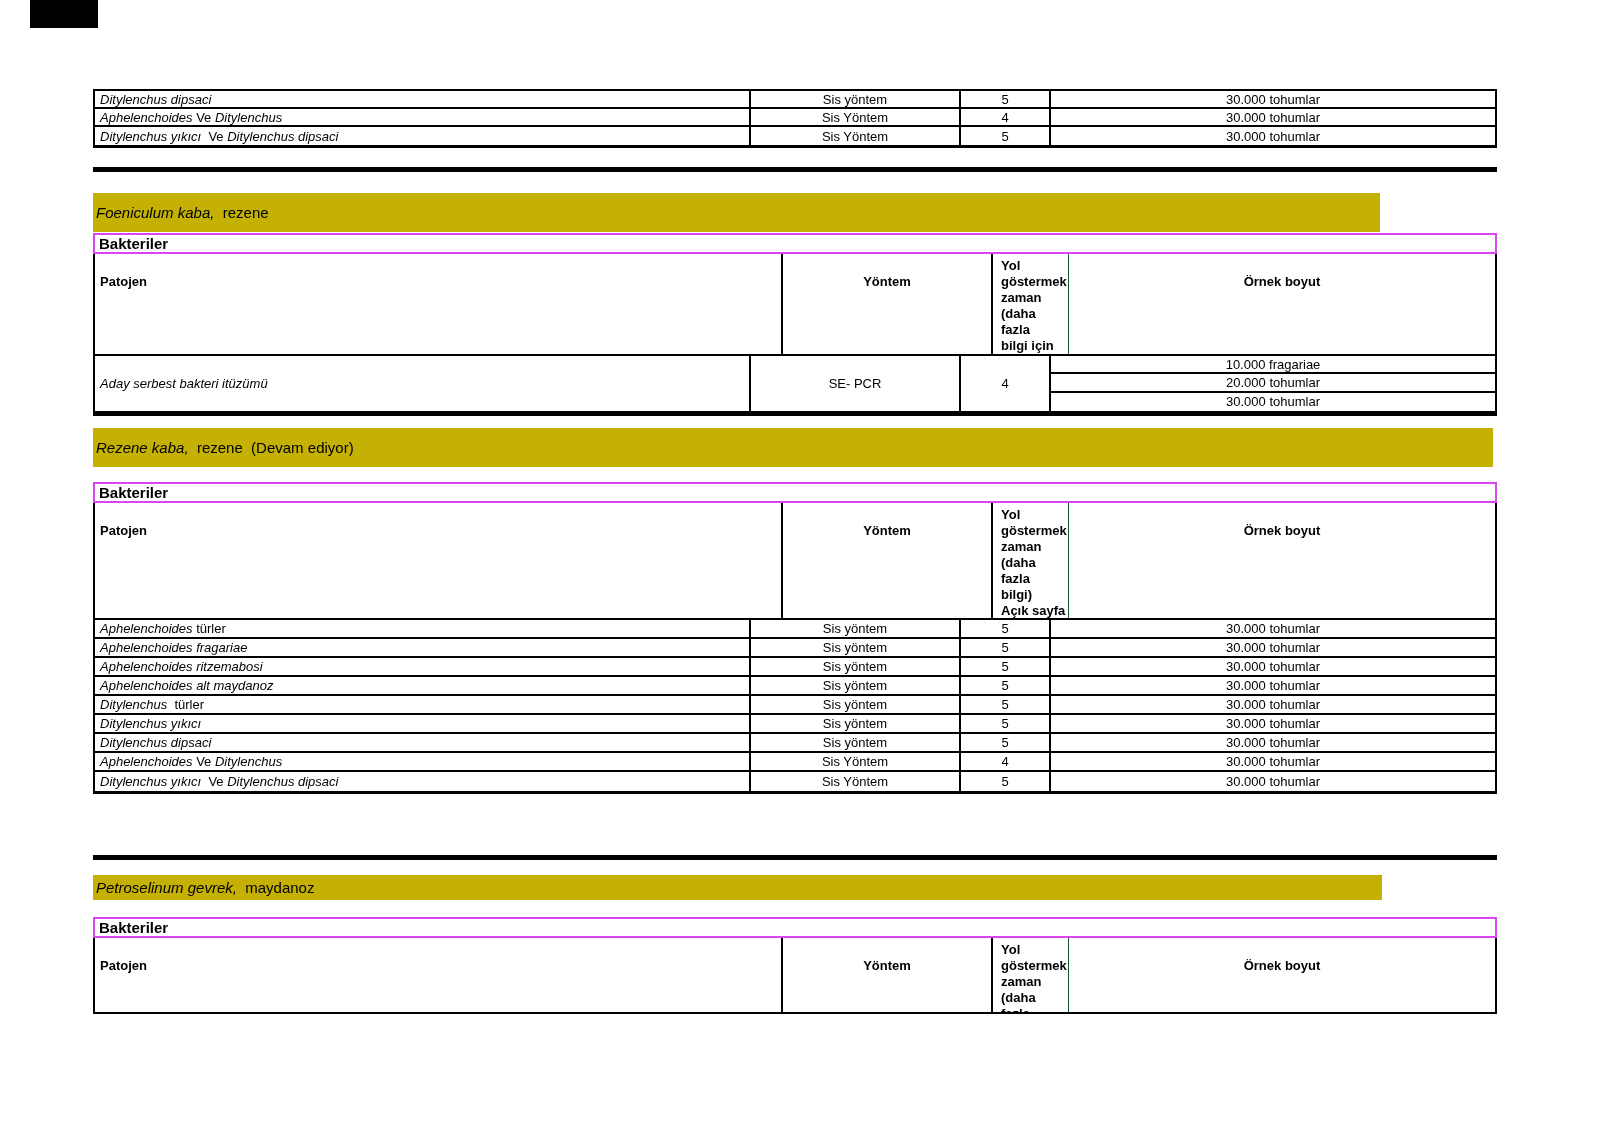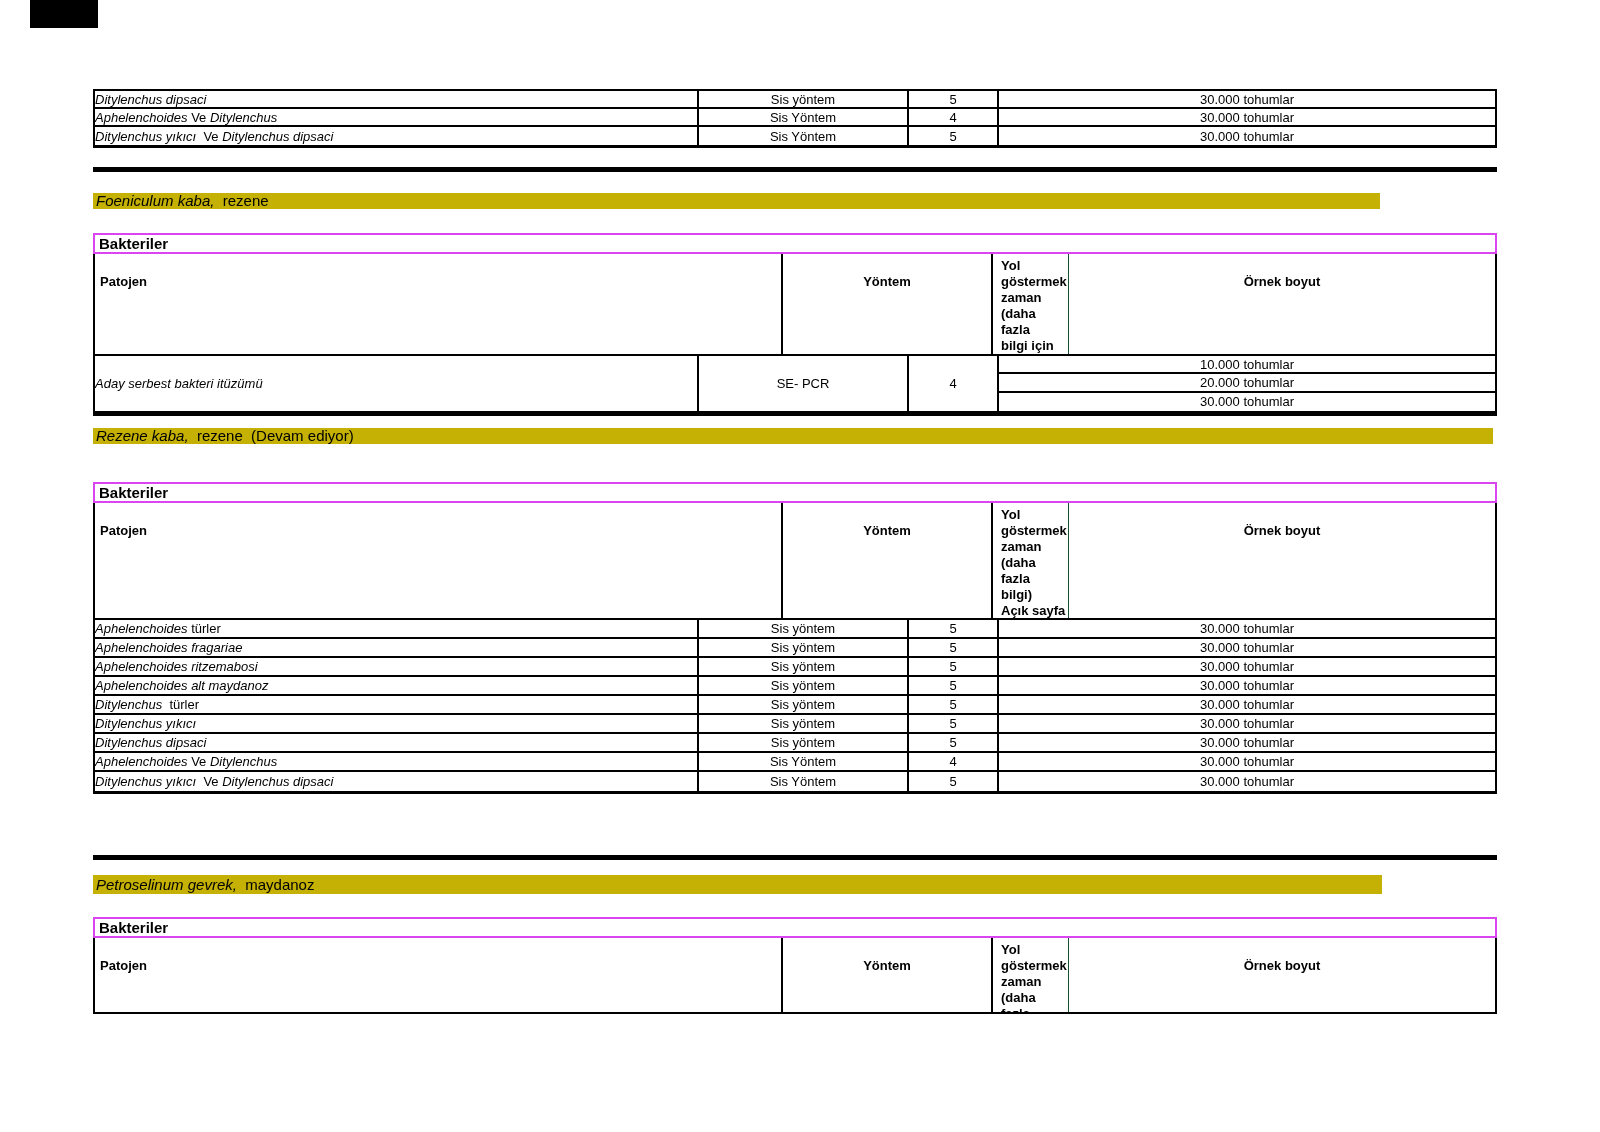--- a/index.html
+++ b/index.html
@@ -10,25 +10,25 @@
   .pre{white-space:pre;}
 
   
   .corner{left:30px;top:0;width:68px;height:28px;background:var(--black,#000);}
 
   
   .rule{width:1404px;height:5px;background:var(--black,#000);}
   .rule1{top:167px;} .rule2{top:855px;}
 
   
-  .ybar{height:16px;background:var(--yellow,#c4b104);display:flex;align-items:center;
+  .ybar{height:39px;background:var(--yellow,#c4b104);display:flex;align-items:center;
     padding-left:3px;font-size:15px;line-height:18px;color:#000;}
   .ybar1{top:193px;width:1287px;}
   .ybar2{top:428px;width:1400px;}
-  .ybar3{top:875px;width:1289px;height:19px;}
+  .ybar3{top:875px;width:1289px;height:25px;}
 
   
   .tbl{width:1404px;}
   .tbl1{top:233px;} .tbl2{top:482px;} .tbl3{top:917px;}
   .frag{top:89px;width:1404px;border:2px solid #000;border-bottom:3px solid #000;}
   .band{height:21px;border:2px solid #d946ef;box-sizing:border-box;display:flex;align-items:center;
     padding-left:4px;font-weight:bold;font-size:15px;}
   .tbody{border:2px solid #000;border-top:none;border-bottom:3px solid #000;box-sizing:border-box;}
   .tbl3 .tbody{border-bottom:2px solid #000;}
 
@@ -39,21 +39,21 @@
   .hcell{box-sizing:border-box;font-weight:bold;font-size:13px;overflow:hidden;}
   .hc1{width:688px;border-right:2px solid #000;padding:20px 0 0 5px;}
   .hc2{width:210px;border-right:2px solid #000;padding-top:20px;text-align:center;}
   .hc3{width:76px;border-right:1px solid #14532d;padding:4px 2px 0 8px;line-height:16px;white-space:pre-line;}
   .hc4{flex:1;padding-top:20px;text-align:center;}
 
   .trow{display:flex;height:19px;border-bottom:2px solid #000;box-sizing:border-box;}
   .frag .trow{height:18px;}
   [data-rows] .trow:last-child{border-bottom:none;}
   .cell{box-sizing:border-box;display:flex;align-items:center;font-size:13px;overflow:hidden;}
-  .c1{width:604px;border-right:2px solid #000;white-space:pre;}
+  .c1{width:656px;border-right:2px solid #000;padding-left:5px;white-space:pre;}
   .c2{width:210px;border-right:2px solid #000;justify-content:center;text-align:center;}
   .c3{width:90px;border-right:2px solid #000;justify-content:center;text-align:center;}
   .c4{flex:1;justify-content:center;text-align:center;}
 
   
   .drow1{height:57px;}
   .c4.stack{flex-direction:column;justify-content:flex-start;align-items:stretch;padding:0;}
   .subrow{height:19px;border-bottom:2px solid #000;box-sizing:border-box;display:flex;
     align-items:center;justify-content:center;font-size:13px;}
   .c4.stack .subrow:last-child{border-bottom:none;}
@@ -109,21 +109,21 @@
 (daha fazla
 bilgi için
 sayfa 13)</div>
         <div class="hcell hc4">Örnek boyut</div>
       </div>
       <div class="trow drow1">
         <div class="cell c1"><span class="it">Aday serbest bakteri itüzümü</span></div>
         <div class="cell c2">SE- PCR</div>
         <div class="cell c3">4</div>
         <div class="cell c4 stack">
-            <div class="subrow">10.000 tohumlar</div>
+            <div class="subrow">10.000 fragariae</div>
             <div class="subrow">20.000 tohumlar</div>
             <div class="subrow">30.000 tohumlar</div>
           </div>
       </div>
     </div>
   </div>
 
   <div class="abs ybar ybar2">
       <span class="it pre">Rezene kaba,</span>
       <span class="pre">  rezene  (Devam ediyor)</span>

